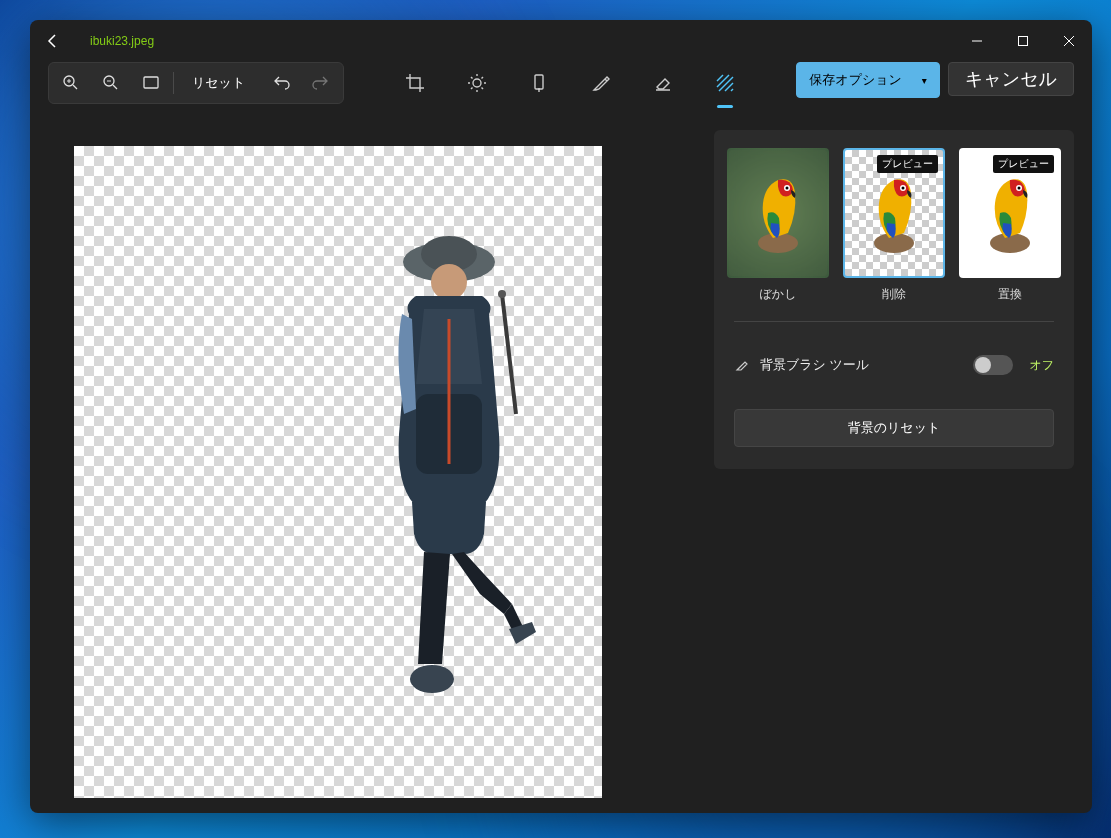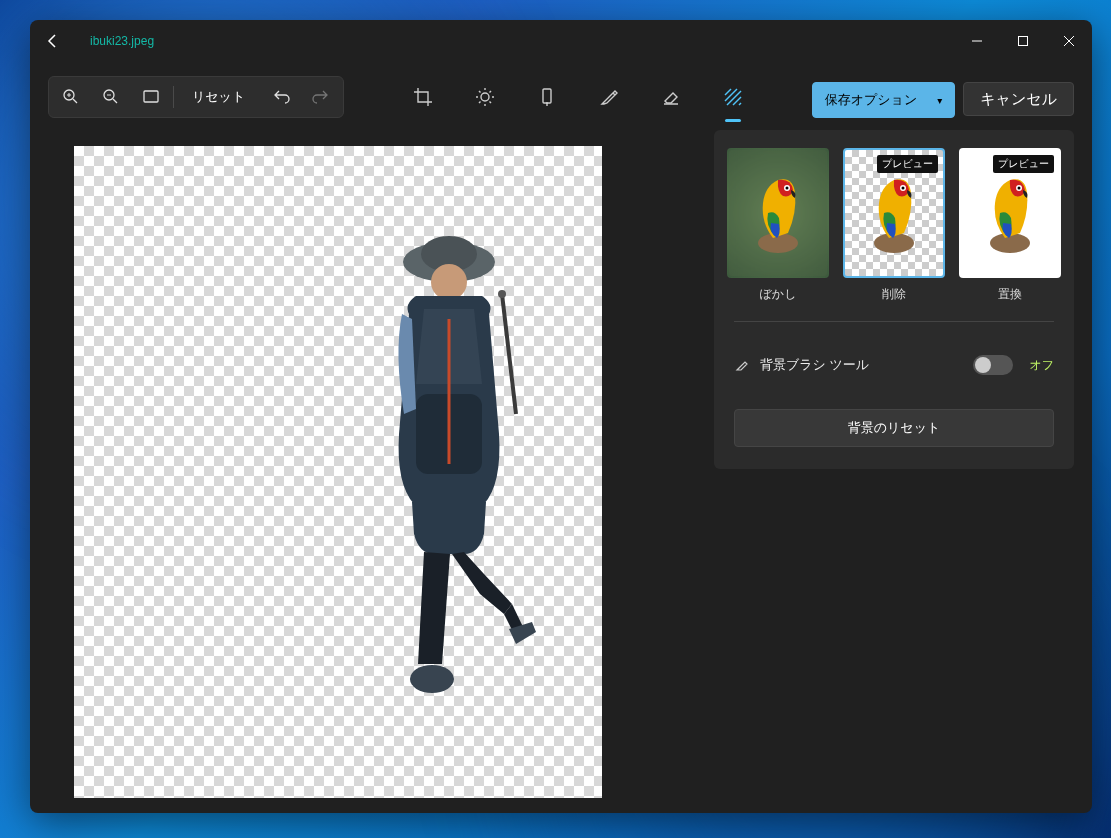--- a/index.html
+++ b/index.html
@@ -29,36 +29,36 @@
       border-radius: 8px;
       display: flex;
       flex-direction: column;
       box-shadow: 0 10px 40px rgba(0,0,0,0.5);
       overflow: hidden;
     }
     .titlebar {
       height: 42px;
       display: flex;
       align-items: center;
-      color: #14b8a6;
+      color: #84cc16;
       font-size: 12px;
     }
     .back-btn {
       width: 46px; height: 42px;
       display: flex; align-items: center; justify-content: center;
       color: #fff;
     }
     .titlebar-title { margin-left: 14px; }
     .titlebar-spacer { flex: 1; }
     .win-controls { display: flex; }
     .win-btn { width: 46px; height: 42px; display:flex; align-items:center; justify-content:center; color:#fff; }
     .toolbar {
       height: 56px;
       display: flex;
-      align-items: flex-end;
+      align-items: flex-start;
       padding: 0 18px;
       gap: 6px;
     }
     .tool-group {
       display: flex; align-items: center;
       background: #2d2d2d;
       border: 1px solid #3a3a3a;
       border-radius: 6px;
       padding: 2px;
     }
@@ -105,21 +105,21 @@
       gap: 20px;
     }
     .primary-btn .chev { font-size: 10px; }
     .secondary-btn {
       height: 32px;
       background: #333;
       color: #fff;
       border: 1px solid #444;
       border-radius: 4px;
       padding: 16px 16px;
-      font-size: 15px;
+      font-size: 18px;
       display: flex; align-items: center;
     }
     .content {
       flex: 1;
       display: flex;
       overflow: hidden;
     }
     .canvas-area {
       flex: 1;
       display: flex;

